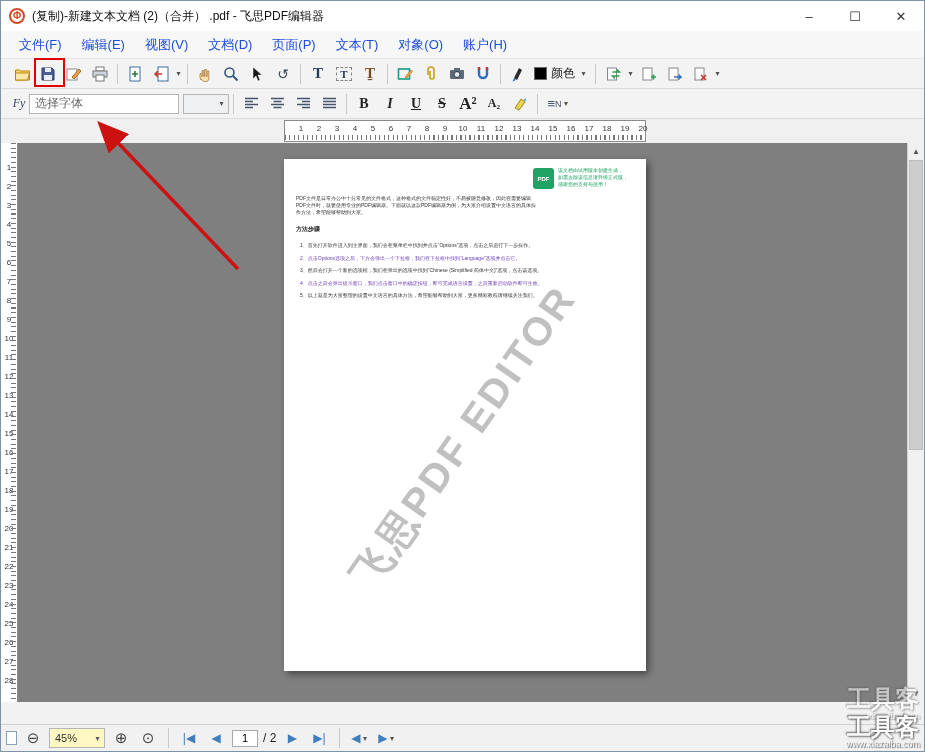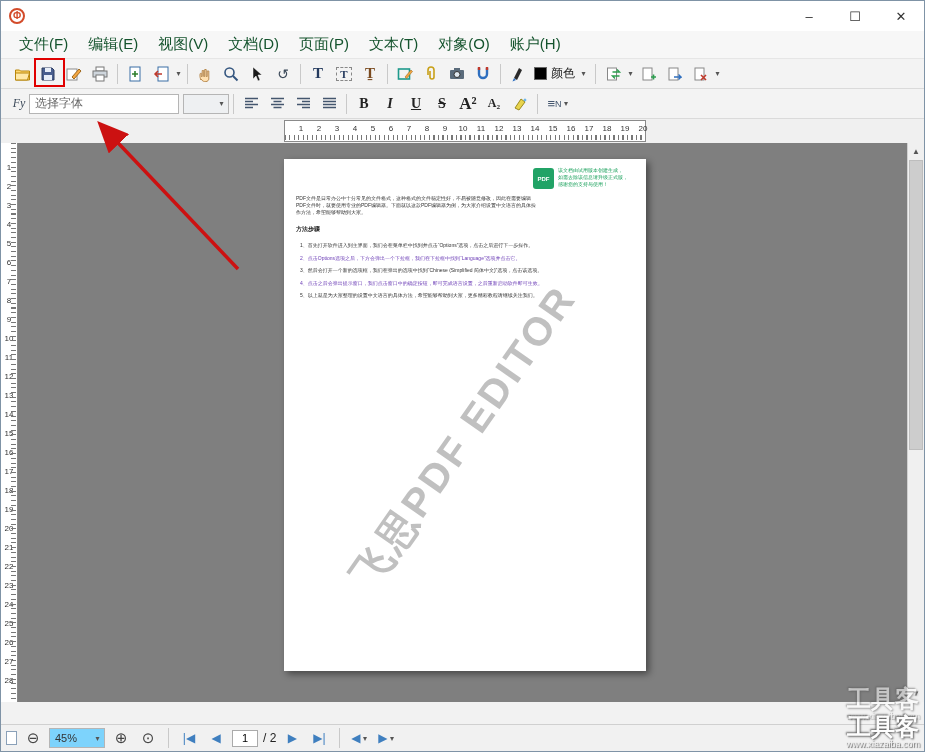--- a/index.html
+++ b/index.html
@@ -6,21 +6,21 @@
 html,body{width:925px;height:752px;overflow:hidden;background:#e8e8e8;font-family:"Liberation Sans","DejaVu Sans",sans-serif}
 #win{position:relative;width:925px;height:752px;border:1px solid #7f93a6;background:#f2f2f2;overflow:hidden}
 
 .titlebar{height:30px;background:#fff;display:flex;align-items:center;padding-left:8px}
 .app-icon{width:16px;height:16px;border-radius:8px;border:2px solid #d34b2a;color:#d34b2a;font-size:10px;font-weight:bold;display:flex;align-items:center;justify-content:center;line-height:1;background:#fff}
 .title-text{margin-left:7px;font-size:12px;color:#111;white-space:nowrap}
 .win-controls{margin-left:auto;display:flex;height:100%}
 .win-btn{width:46px;height:100%;display:flex;align-items:center;justify-content:center;font-size:13px;color:#333;border:none;background:transparent}
 
 .menubar{height:27px;display:flex;align-items:center;padding-left:8px;background:#f7f7f7}
-.menu-item{font-size:15px;color:#14532d;padding:4px 10px;cursor:default}
+.menu-item{font-size:13px;color:#1d4ed8;padding:4px 10px;cursor:default}
 
 .toolbar{height:31px;border-top:1px solid #e6e6e6;border-bottom:1px solid #dadada;display:flex;align-items:center;padding-left:8px;background:#f3f3f3}
 .formatbar{height:30px;border-bottom:1px solid #dadada;display:flex;align-items:center;padding-left:8px;background:#f3f3f3}
 .tb{width:26px;height:26px;display:flex;align-items:center;justify-content:center;border:none;background:transparent;padding:0;font-size:14px;color:#3c4a5a}
 .sep{width:1px;height:20px;background:#c9c9c9;margin:0 4px;flex:none}
 .caret{font-size:8px;color:#555;width:9px;text-align:center;flex:none}
 .color-btn{display:flex;align-items:center;gap:4px;border:none;background:transparent;height:26px;padding:0 3px;font-size:12px;color:#222}
 .swatch{width:13px;height:13px;background:#000;border:1px solid #666;display:inline-block}
 .tchar{font-family:"Liberation Serif",serif;font-weight:bold;font-size:15px;color:#243a5e}
 .font-input{width:150px;height:20px;border:1px solid #b5b5b5;background:#fff;font-size:12px;color:#666;padding:0 5px}
@@ -56,40 +56,41 @@
 .page-watermark{position:absolute;left:-20px;top:250px;width:400px;text-align:center;font-size:40px;font-weight:bold;letter-spacing:3px;color:rgba(105,105,105,.42);transform:rotate(-55deg);white-space:nowrap;pointer-events:none}
 
 .statusbar{position:absolute;top:701px;left:0;width:923px;height:22px;background:#f1f1f1;border-top:1px solid #d0d0d0;display:flex;align-items:center;font-size:12px;color:#222}
 .status-icon{width:10px;height:13px;background:#ffd98a;border:1px solid #c99324;margin:0 5px 0 3px;flex:none}
 .sb-sep{width:1px;height:16px;background:#c9c9c9;margin:0 8px;flex:none}
 .sb-size{width:110px;text-align:center}
 .sb-ind{display:flex;gap:12px;font-weight:bold;color:#333;margin-right:10px}
 
 .bottombar{position:absolute;top:723px;left:0;width:923px;height:27px;background:#f1f1f1;border-top:1px solid #d0d0d0;display:flex;align-items:center;gap:5px;padding-left:5px;font-size:12px;color:#222}
 .bb-icon{border:none;background:transparent;font-size:15px;color:#444;width:22px;height:22px;display:flex;align-items:center;justify-content:center;padding:0}
-.zoom-combo{width:56px;background:#7dd3fc}
+.zoom-combo{width:56px;background:#fef9c3}
 .page-input{width:26px;height:17px;border:1px solid #aaa;text-align:center;font-size:11px}
 .nav{color:#3f7fbf;font-size:12px}
 .doc-mini{width:11px;height:14px;background:#fff;border:1px solid #8aa0b8;flex:none}
 
 .overlay{position:absolute;left:0;top:0;z-index:50;pointer-events:none}
 .save-highlight{position:absolute;left:33px;top:57px;width:31px;height:29px;border:2px solid #e00000;z-index:51;pointer-events:none}
 .sitemark{position:absolute;right:4px;bottom:2px;z-index:60;text-align:center;pointer-events:none;opacity:.92}
 .sitemark .big{font-size:24px;font-weight:bold;color:#fff;line-height:24px;text-shadow:1px 1px 2px #555,-1px -1px 2px #555}
 .sitemark .url{font-size:9px;color:#eee;text-shadow:1px 1px 1px #555}
 .sitemark2{bottom:30px;opacity:.55}
 svg{display:block}
 </style>
 </head>
 <body>
 
 <div id="win">
 
   <div class="titlebar">
     <span class="app-icon">Φ</span>
+    <span class="title-text">(复制)-新建文本文档 (2)（合并） .pdf - 飞思PDF编辑器</span>
     <div class="win-controls">
       <button class="win-btn">–</button>
       <button class="win-btn">☐</button>
       <button class="win-btn">✕</button>
     </div>
   </div>
 
   <div class="menubar">
     <span class="menu-item">文件(F)</span>
     <span class="menu-item">编辑(E)</span>

